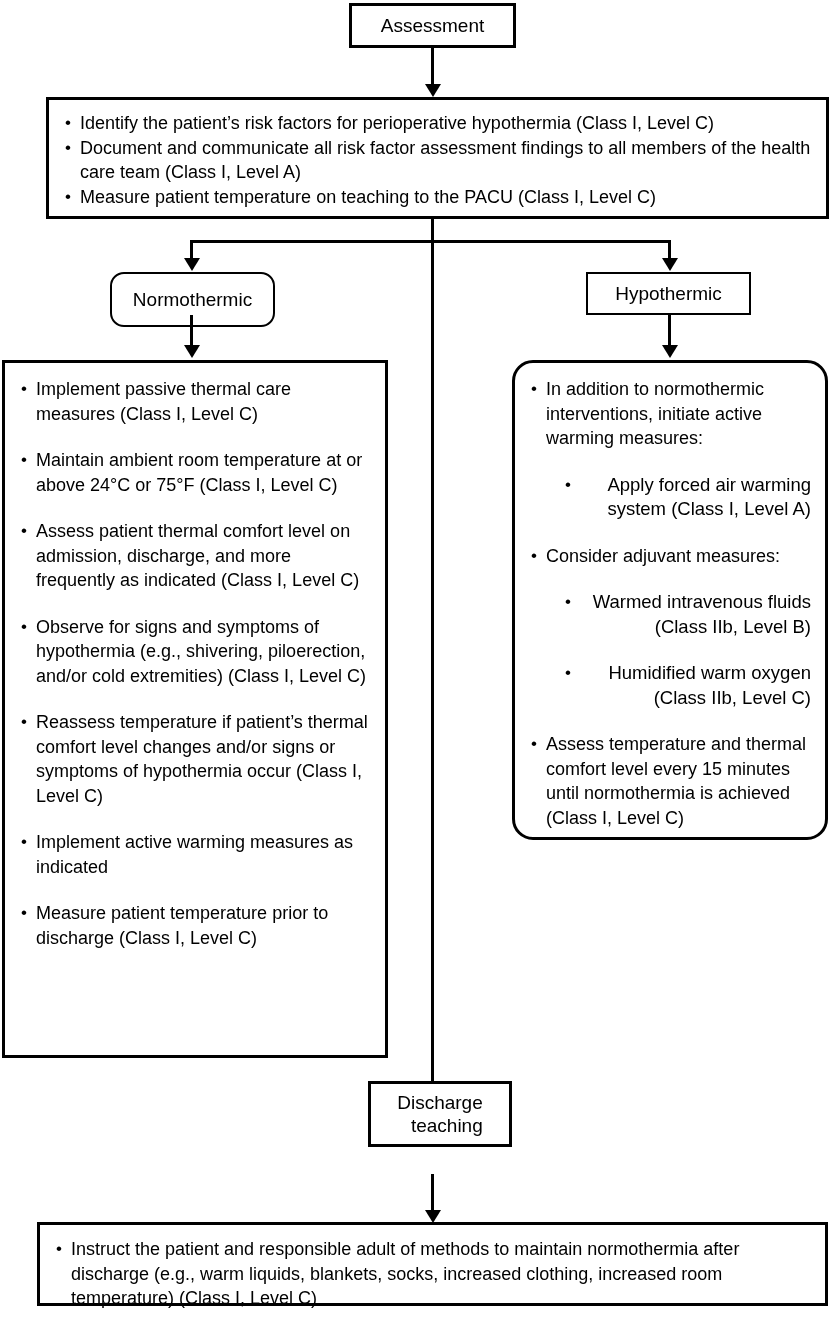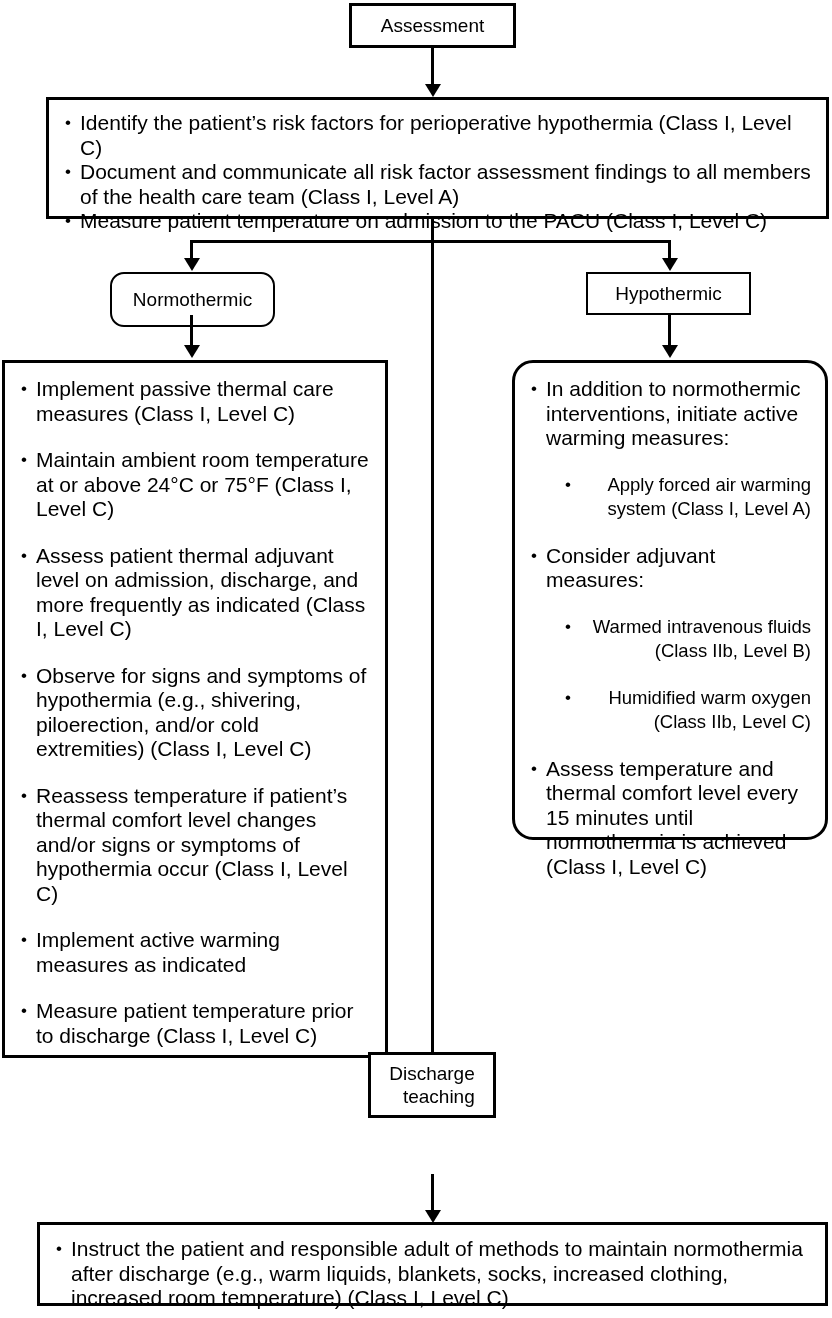--- a/index.html
+++ b/index.html
@@ -39,21 +39,21 @@
   }
   
   ul.blist {
     list-style: none;
     margin: 0;
     padding: 0;
   }
   ul.blist > li {
     position: relative;
     padding-left: 17px;
-    font-size: 21px;
+    font-size: 18px;
     line-height: 24.5px;
   }
   ul.blist > li::before {
     content: "\2022";
     position: absolute;
     left: 2px;
     top: 0;
     font-size: 17px;
     line-height: 24.5px;
   }
@@ -117,21 +117,21 @@
     <div class="node-label">Assessment</div>
   </div>
 
   <div class="vline" style="left:431px; top:48px; height:38px;"></div>
   <div class="arrowhead" style="left:424.5px; top:84px;"></div>
 
   <div class="box" style="left:46px; top:97px; width:783px; height:122px; padding:11px 14px;">
     <ul class="blist wide-list">
       <li>Identify the patient’s risk factors for perioperative hypothermia (Class I, Level C)</li>
       <li>Document and communicate all risk factor assessment findings to all members of the health care team (Class I, Level A)</li>
-      <li>Measure patient temperature on admission to the PACU (Class I, Level C)</li>
+      <li>Measure patient temperature on teaching to the PACU (Class I, Level C)</li>
     </ul>
   </div>
 
   <div class="vline" style="left:431px; top:219px; height:876px;"></div>
   <div class="arrowhead" style="left:424.5px; top:1093px;"></div>
 
   <div class="hline" style="left:190px; top:240px; width:481px;"></div>
 
   <div class="vline" style="left:190px; top:240px; height:20px;"></div>
   <div class="arrowhead" style="left:184px; top:258px;"></div>
@@ -148,21 +148,21 @@
   <div class="box thin" style="left:586px; top:272px; width:165px; height:43px;">
     <div class="node-label">Hypothermic</div>
   </div>
   <div class="vline" style="left:668px; top:315px; height:32px;"></div>
   <div class="arrowhead" style="left:661.5px; top:345px;"></div>
 
   <div class="box" style="left:2px; top:360px; width:386px; height:698px; padding:14px 16px 14px 14px;">
     <ul class="blist col-list">
       <li>Implement passive thermal care measures (Class I, Level C)</li>
       <li>Maintain ambient room temperature at or above 24°C or 75°F (Class I, Level C)</li>
-      <li>Assess patient thermal adjuvant level on admission, discharge, and more frequently as indicated (Class I, Level C)</li>
+      <li>Assess patient thermal comfort level on admission, discharge, and more frequently as indicated (Class I, Level C)</li>
       <li>Observe for signs and symptoms of hypothermia (e.g., shivering, piloerection, and/or cold extremities) (Class I, Level C)</li>
       <li>Reassess temperature if patient’s thermal comfort level changes and/or signs or symptoms of hypothermia occur (Class I, Level C)</li>
       <li>Implement active warming measures as indicated</li>
       <li>Measure patient temperature prior to discharge (Class I, Level C)</li>
     </ul>
   </div>
 
   <div class="box" style="left:512px; top:360px; width:316px; height:480px; padding:14px 14px 14px 14px;border-radius:21px;">
     <ul class="blist col-list">
       <li>In addition to normothermic interventions, initiate active warming measures:</li>
@@ -175,21 +175,21 @@
     </ul>
     <ul class="sublist">
       <li>Warmed intravenous fluids (Class IIb, Level B)</li>
       <li>Humidified warm oxygen (Class IIb, Level C)</li>
     </ul>
     <ul class="blist col-list">
       <li>Assess temperature and thermal comfort level every 15 minutes until normothermia is achieved (Class I, Level C)</li>
     </ul>
   </div>
 
-  <div class="box" style="left:368px; top:1052px; width:128px; height:66px;">
+  <div class="box" style="left:368px; top:1081px; width:144px; height:66px;">
     <div class="node-label" style="white-space:pre-line;">Discharge
 teaching</div>
   </div>
   <div class="vline" style="left:431px; top:1174px; height:38px;"></div>
   <div class="arrowhead" style="left:424.5px; top:1210px;"></div>
 
   <div class="box" style="left:37px; top:1222px; width:791px; height:84px; padding:12px 14px;">
     <ul class="blist wide-list">
       <li>Instruct the patient and responsible adult of methods to maintain normothermia after discharge (e.g., warm liquids, blankets, socks, increased clothing, increased room temperature) (Class I, Level C)</li>
     </ul>

